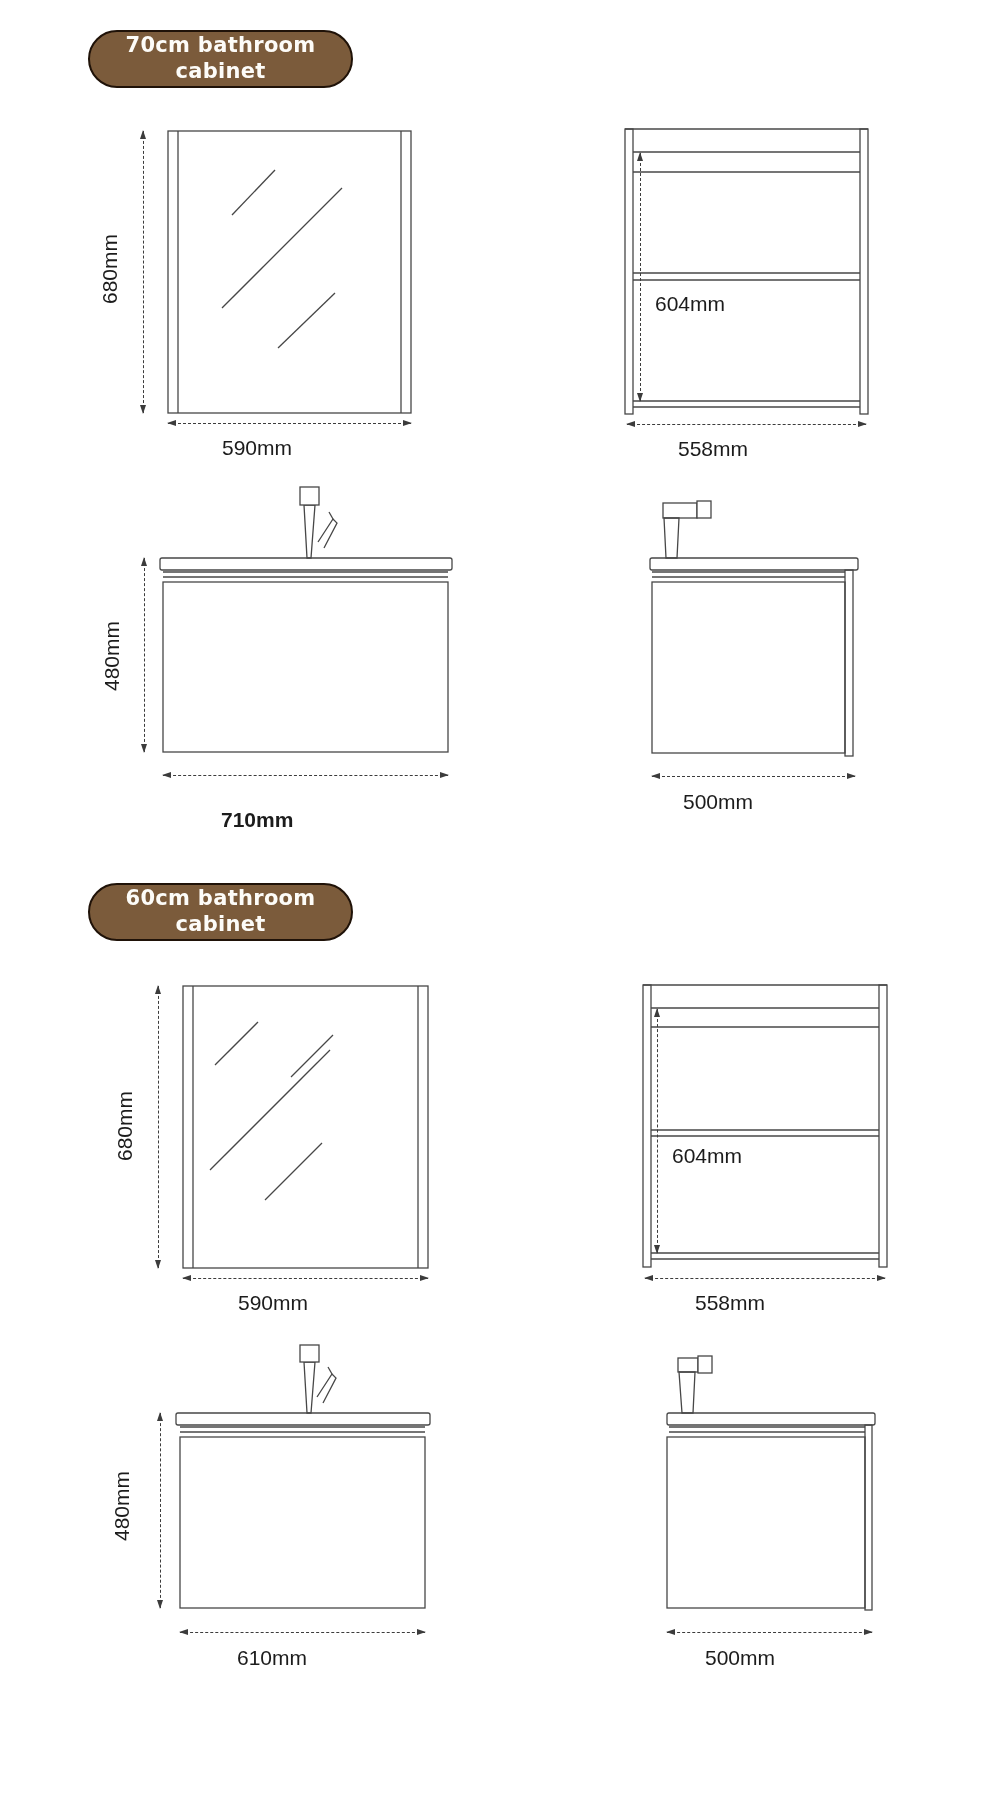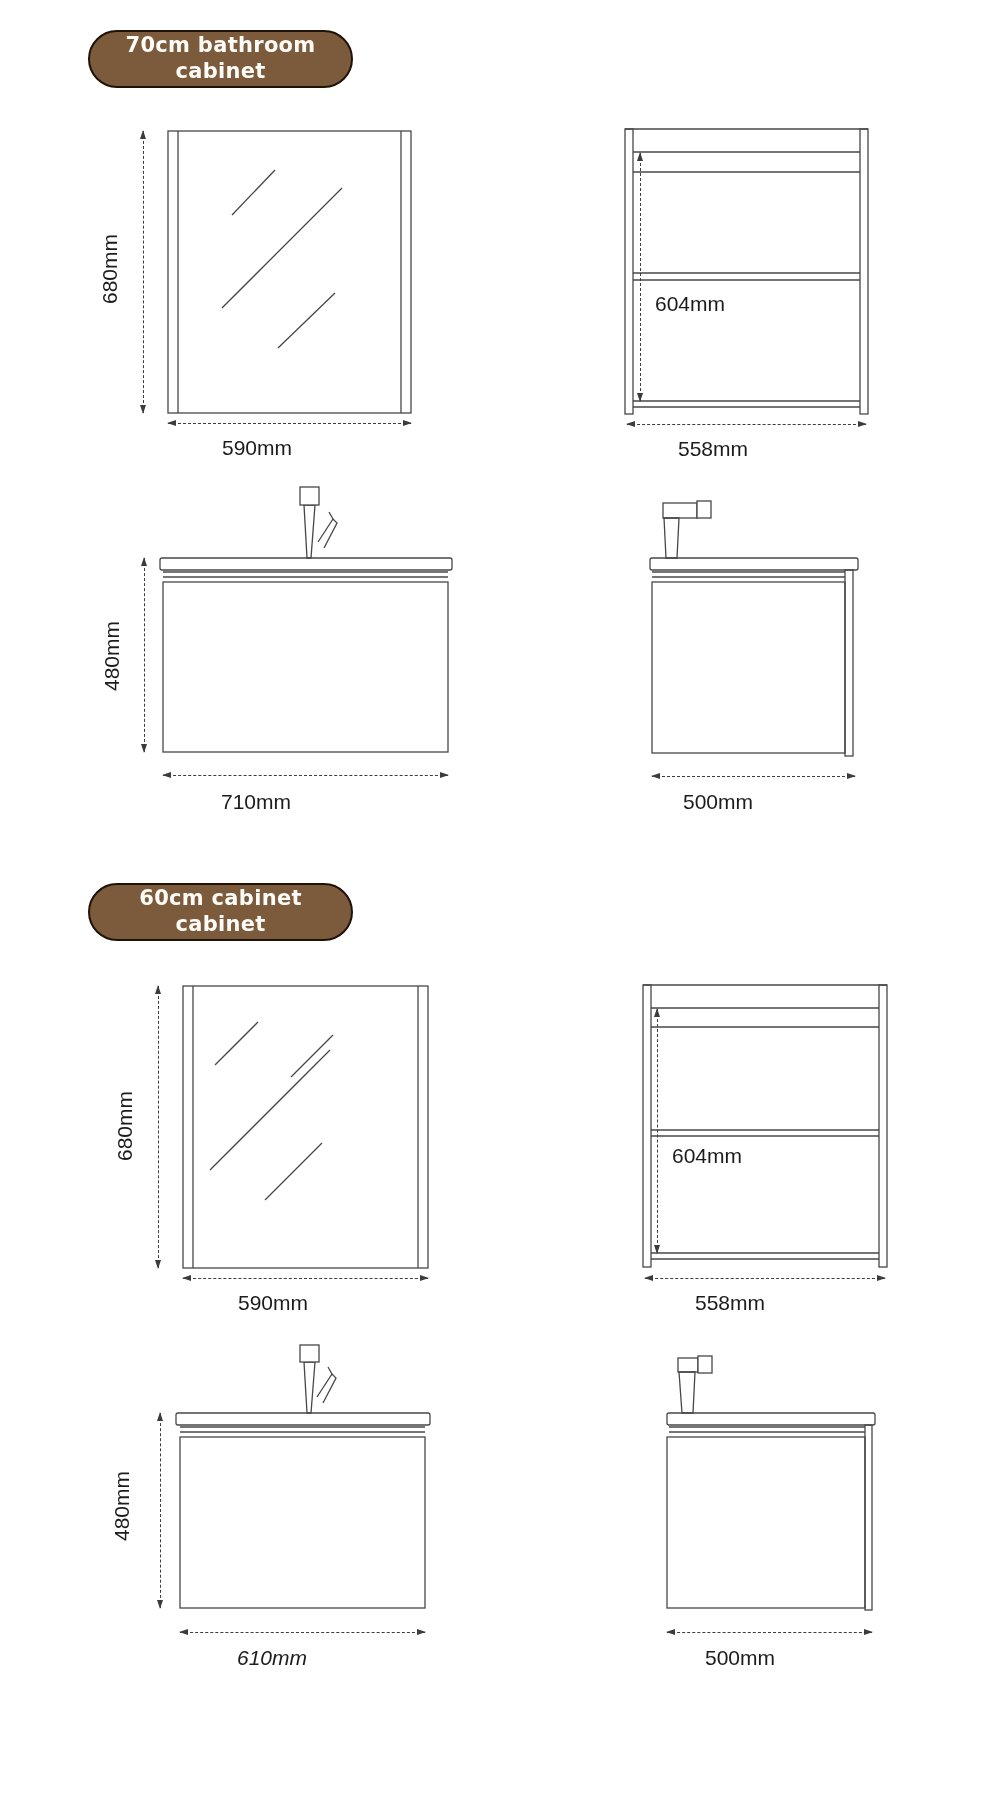--- a/index.html
+++ b/index.html
@@ -83,42 +83,42 @@
         <line class="art" x1="243" y1="49" x2="239" y2="42"></line>
       </g>
       <rect class="art" x="70" y="88" width="292" height="12" rx="2"></rect>
       <line class="art" x1="73" y1="102" x2="358" y2="102"></line>
       <line class="art" x1="73" y1="107" x2="358" y2="107"></line>
       <rect class="art" x="73" y="112" width="285" height="170"></rect>
     </svg>
     <div class="dimv" style="left:54px;top:88px;height:194px;"></div>
     <div class="dim-label v" style="left:-13px;top:174px;">480mm</div>
     <div class="dimh" style="left:73px;top:305px;width:285px;"></div>
-    <div class="dim-label c" style="left:131px;top:320px;">710mm</div>
+    <div class="dim-label c" style="left:131px;top:338px;font-weight:bold;">710mm</div>
   </div>
 
   <div class="drawing" style="left:560px;top:470px;width:330px;height:350px;">
     <svg width="330" height="300" viewBox="0 0 330 300">
       <g>
         <rect class="art" x="103" y="33" width="34" height="15"></rect>
         <rect class="artf" x="137" y="31" width="14" height="17"></rect>
         <polygon class="art" points="104,48 119,48 117,88 106,88"></polygon>
       </g>
       <rect class="art" x="90" y="88" width="208" height="12" rx="2"></rect>
       <line class="art" x1="92" y1="102" x2="285" y2="102"></line>
       <line class="art" x1="92" y1="107" x2="285" y2="107"></line>
       <rect class="art" x="92" y="112" width="193" height="171"></rect>
       <rect class="art" x="285" y="100" width="8" height="186"></rect>
     </svg>
     <div class="dimh" style="left:92px;top:306px;width:203px;"></div>
     <div class="dim-label c" style="left:123px;top:320px;">500mm</div>
   </div>
 
   <div class="badge" style="top:883px;">
-    <div>60cm cabinet</div>
+    <div>60cm bathroom</div>
     <div>cabinet</div>
   </div>
 
   <div class="drawing" style="left:105px;top:965px;width:335px;height:360px;">
     <svg width="335" height="312" viewBox="0 0 335 312">
       <rect class="art" x="78" y="21" width="245" height="282"></rect>
       <line class="art" x1="88" y1="21" x2="88" y2="303"></line>
       <line class="art" x1="313" y1="21" x2="313" y2="303"></line>
       <g>
         <line class="art" x1="110" y1="100" x2="153" y2="57"></line>
@@ -160,21 +160,21 @@
         <line class="art" x1="227" y1="44" x2="223" y2="37"></line>
       </g>
       <rect class="art" x="71" y="83" width="254" height="12" rx="2"></rect>
       <line class="art" x1="75" y1="97" x2="320" y2="97"></line>
       <line class="art" x1="75" y1="102" x2="320" y2="102"></line>
       <rect class="art" x="75" y="107" width="245" height="171"></rect>
     </svg>
     <div class="dimv" style="left:55px;top:83px;height:195px;"></div>
     <div class="dim-label v" style="left:-18px;top:164px;">480mm</div>
     <div class="dimh" style="left:75px;top:302px;width:245px;"></div>
-    <div class="dim-label c" style="left:132px;top:316px;font-style:italic;">610mm</div>
+    <div class="dim-label c" style="left:132px;top:316px;">610mm</div>
   </div>
 
   <div class="drawing" style="left:560px;top:1330px;width:340px;height:350px;">
     <svg width="340" height="300" viewBox="0 0 340 300">
       <g>
         <rect class="art" x="118" y="28" width="20" height="14"></rect>
         <rect class="artf" x="138" y="26" width="14" height="17"></rect>
         <polygon class="art" points="119,42 135,42 133,83 122,83"></polygon>
       </g>
       <rect class="art" x="107" y="83" width="208" height="12" rx="2"></rect>

